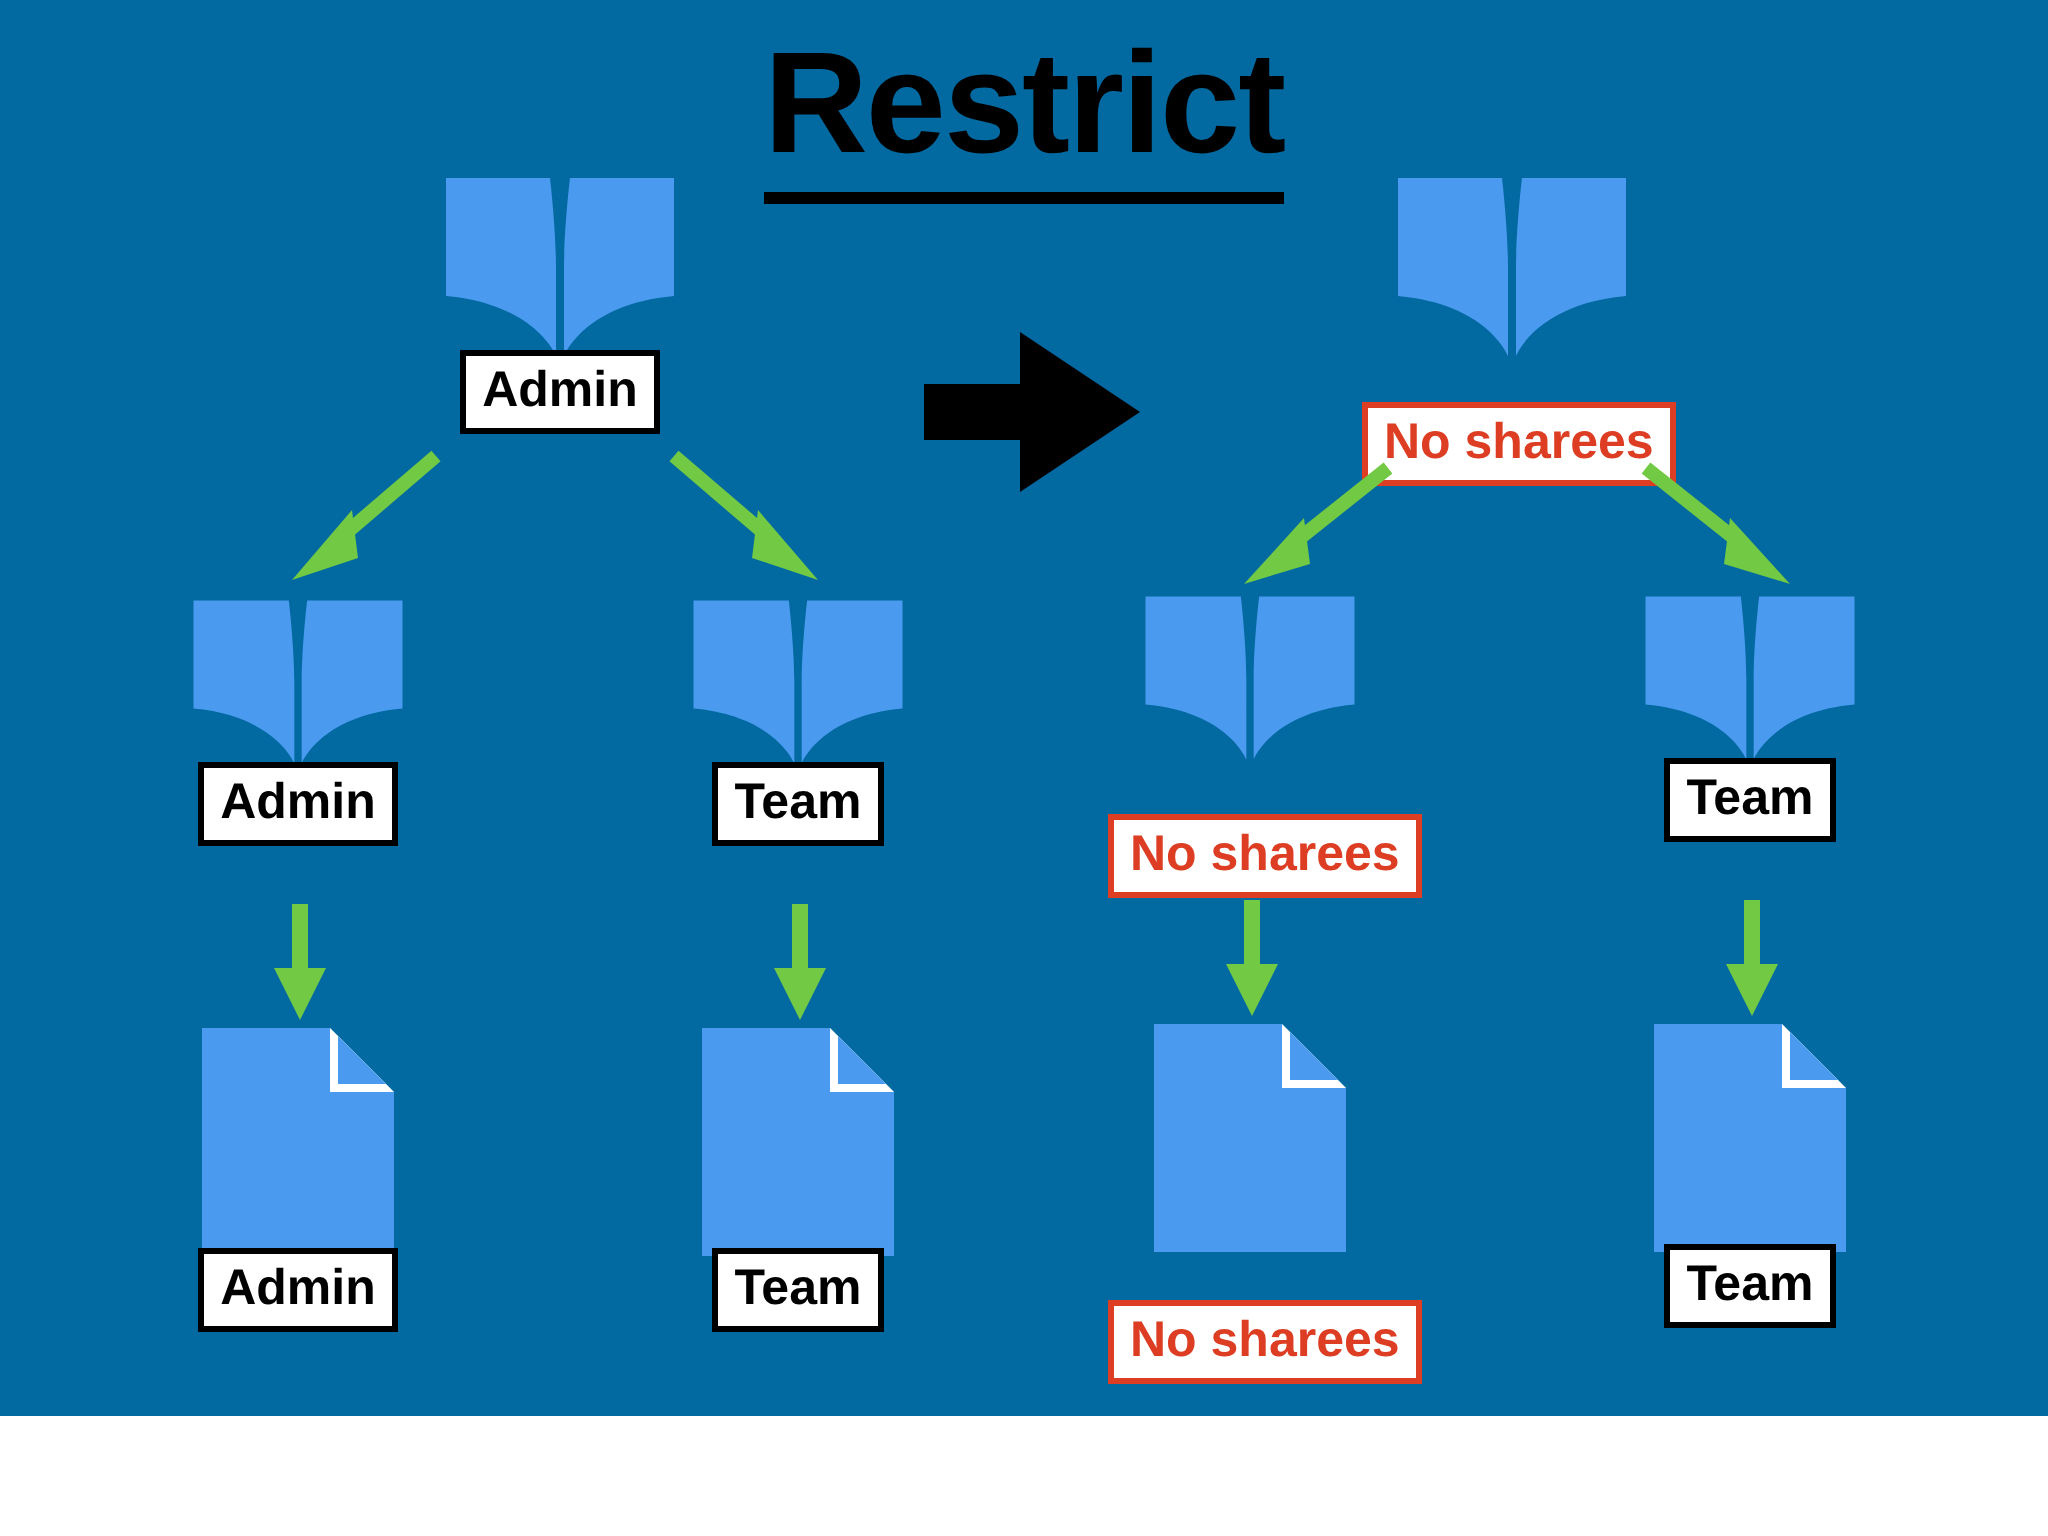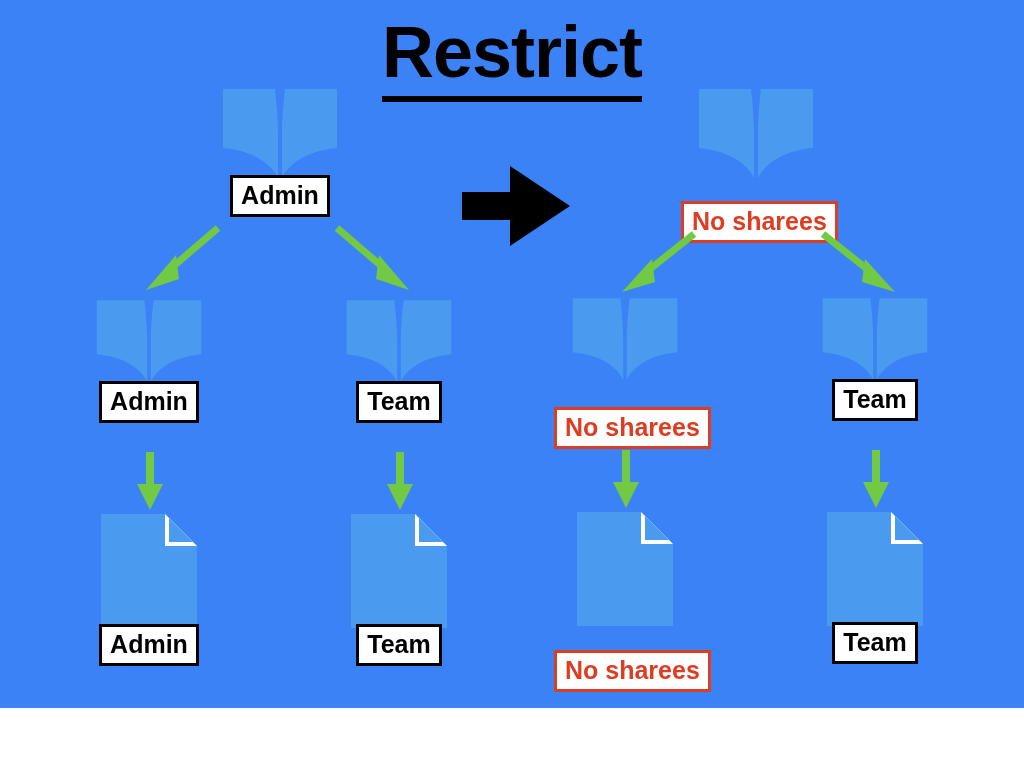--- a/index.html
+++ b/index.html
@@ -11,21 +11,21 @@
     width: 1024px;
     height: 768px;
     font-family: "Liberation Sans", sans-serif;
     overflow: hidden;
     position: relative;
   }
   #stage {
     position: relative;
     width: 1024px;
     height: 708px;
-    background: #3b82f6;
+    background: #0369a1;
   }
 
   
   .title {
     position: absolute;
     left: 0;
     top: 16px;
     width: 1024px;
     text-align: center;
     font-size: 72px;

